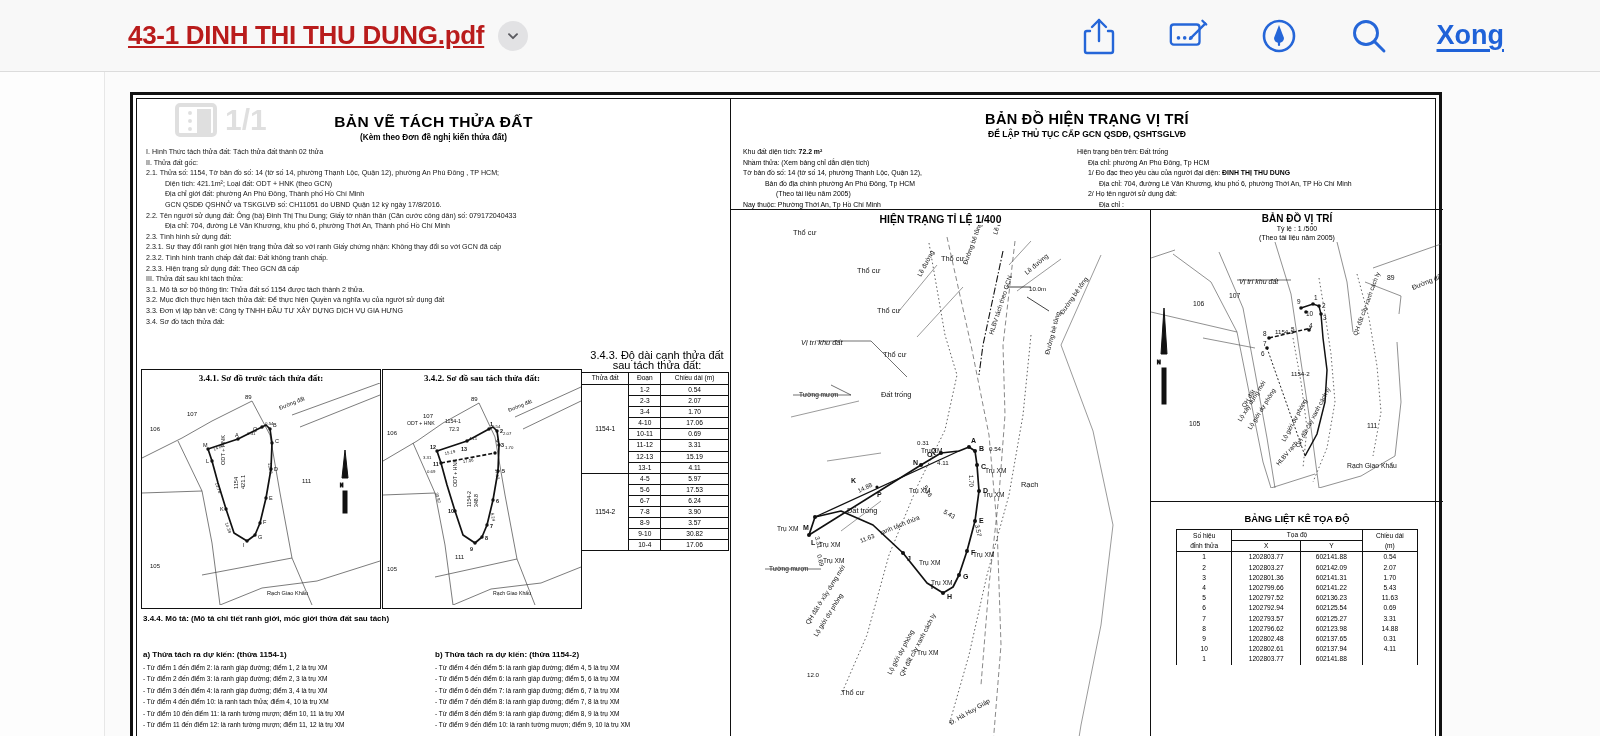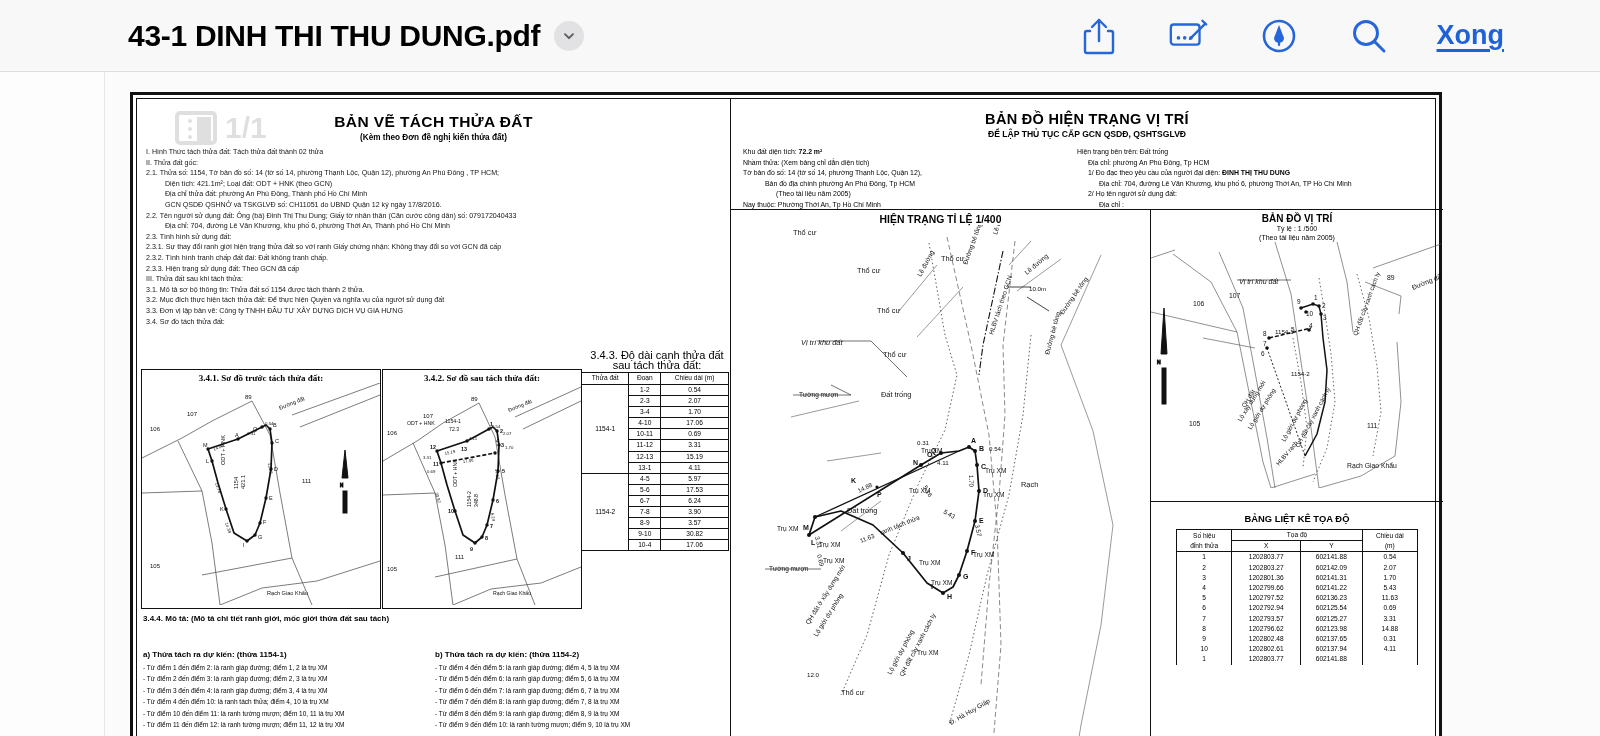--- a/index.html
+++ b/index.html
@@ -4,42 +4,42 @@
 <style>
   * { box-sizing: border-box; margin:0; padding:0; }
   html,body{ width:1600px; height:736px; overflow:hidden; background:#ffffff;
     font-family:"Liberation Sans", sans-serif; }
 
   
   #toolbar{ position:absolute; left:0; top:0; width:1600px; height:72px;
     background:#f8f8f8; border-bottom:1px solid #dcdcdc; display:flex;
     align-items:center; }
   #title-wrap{ display:flex; align-items:center; gap:14px; margin-left:128px; }
-  #doc-title{ font-size:30px; font-weight:bold; color:#000000; letter-spacing:-0.3px;
-    white-space:nowrap; }
+  #doc-title{ font-size:26px; font-weight:bold; color:#b91c1c; letter-spacing:-0.3px;
+    white-space:nowrap;text-decoration:underline; }
   #title-chevron{ width:30px; height:30px; border-radius:50%; background:#e2e2e4;
     display:flex; align-items:center; justify-content:center; }
   #tools{ margin-left:auto; display:flex; align-items:center; gap:46px; margin-right:96px; }
   .tool-btn{ width:44px; height:44px; display:flex; align-items:center; justify-content:center;
     background:transparent; border:none; }
   #done-link{ font-size:27px; font-weight:bold; color:#1f62d8;
     text-decoration:underline; text-underline-offset:5px; text-decoration-thickness:3px; }
 
   
   #sidebar-strip{ position:absolute; left:0; top:72px; width:105px; height:664px;
     background:#fdfdfd; border-right:1px solid #e7e7e7; }
   #canvas{ position:absolute; left:105px; top:72px; width:1495px; height:664px;
     background:#fbfbfb; }
 
   #sheet{ position:absolute; left:25px; top:20px; width:1312px; height:700px;
     background:#ffffff; border:3px solid #111; }
   #sheet-inner{ position:absolute; inset:3px; border:1px solid #111; }
 
   
-  #page-indicator{ position:absolute; left:38px; top:12px; display:flex; align-items:center;
+  #page-indicator{ position:absolute; left:38px; top:4px; display:flex; align-items:center;
     gap:8px; opacity:.12; }
   #pi-icon{ width:42px; height:34px; border:4px solid #000; border-radius:5px; position:relative; }
   #pi-icon:before{ content:""; position:absolute; left:9px; top:4px; width:0; height:20px;
     border-left:4px dotted #000; }
   #pi-icon:after{ content:""; position:absolute; left:18px; top:2px; width:14px; height:24px;
     background:#000; }
   #pi-text{ font-size:30px; font-weight:bold; color:#000; }
 
   
   #col-left{ position:absolute; left:0; top:0; width:594px; height:694px;
@@ -167,21 +167,21 @@
       </div>
 
       <div id="col-left">
         <div id="l-title">BẢN VẼ TÁCH THỬA ĐẤT</div>
         <div id="l-sub">(Kèm theo Đơn đề nghị kiến thửa đất)</div>
         <div id="l-lines" style="margin-top:5px;">
             <div class="ltxt">I. Hình Thức tách thửa đất: Tách thửa đất thành 02 thửa</div>
             <div class="ltxt">II. Thửa đất gốc:</div>
             <div class="ltxt">2.1. Thửa số: 1154, Tờ bản đồ số: 14 (tờ số 14, phường Thạnh Lộc, Quận 12), phường An Phú Đông , TP HCM;</div>
             <div class="ltxt i1">Diện tích: 421.1m²; Loại đất: ODT + HNK (theo GCN)</div>
-            <div class="ltxt i1">Địa chỉ thửa đất: phường An Phú Đông, Thành phố Hồ Chí Minh</div>
+            <div class="ltxt i1">Địa chỉ giới đất: phường An Phú Đông, Thành phố Hồ Chí Minh</div>
             <div class="ltxt i1">GCN QSDĐ QSHNỞ và TSKGLVĐ số: CH11051 do UBND Quận 12 ký ngày 17/8/2016.</div>
             <div class="ltxt">2.2. Tên người sử dụng đất: Ông (bà) Đinh Thị Thu Dung; Giấy tờ nhân thân (Căn cước công dân) số: 079172040433</div>
             <div class="ltxt i1">Địa chỉ: 704, đường Lê Văn Khương, khu phố 6, phường Thới An, Thành phố Hồ Chí Minh</div>
             <div class="ltxt">2.3. Tình hình sử dụng đất:</div>
             <div class="ltxt">2.3.1. Sự thay đổi ranh giới hiện trạng thửa đất so với ranh Giấy chứng nhận: Không thay đổi so với GCN đã cấp</div>
             <div class="ltxt">2.3.2. Tình hình tranh chấp đất đai:  Đất không tranh chấp.</div>
             <div class="ltxt">2.3.3. Hiện trạng sử dụng đất:   Theo GCN đã cấp</div>
             <div class="ltxt">III. Thửa đất sau khi tách thửa:</div>
             <div class="ltxt">3.1. Mô tả sơ bộ thông tin: Thửa đất số 1154 được tách thành 2 thửa.</div>
             <div class="ltxt">3.2. Mục đích thực hiện tách thửa đất: Để thực hiện Quyền và nghĩa vụ của người sử dụng đất</div>

